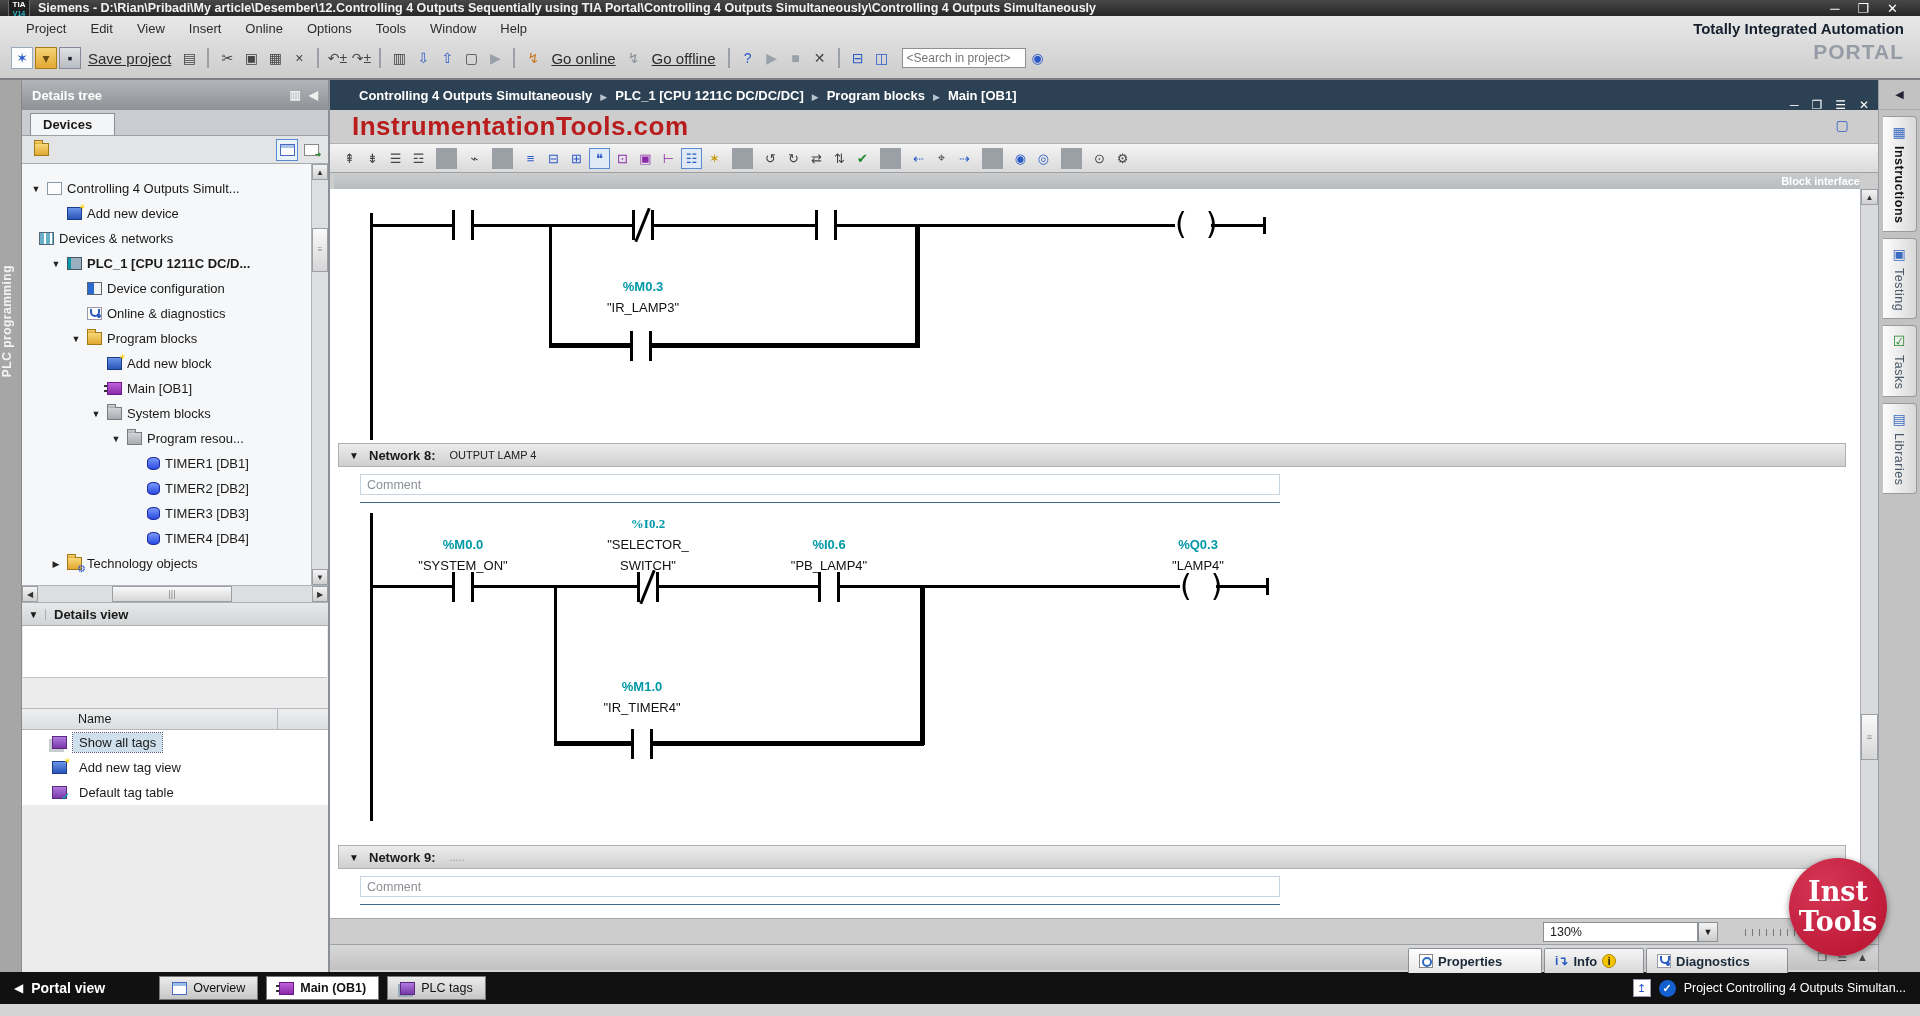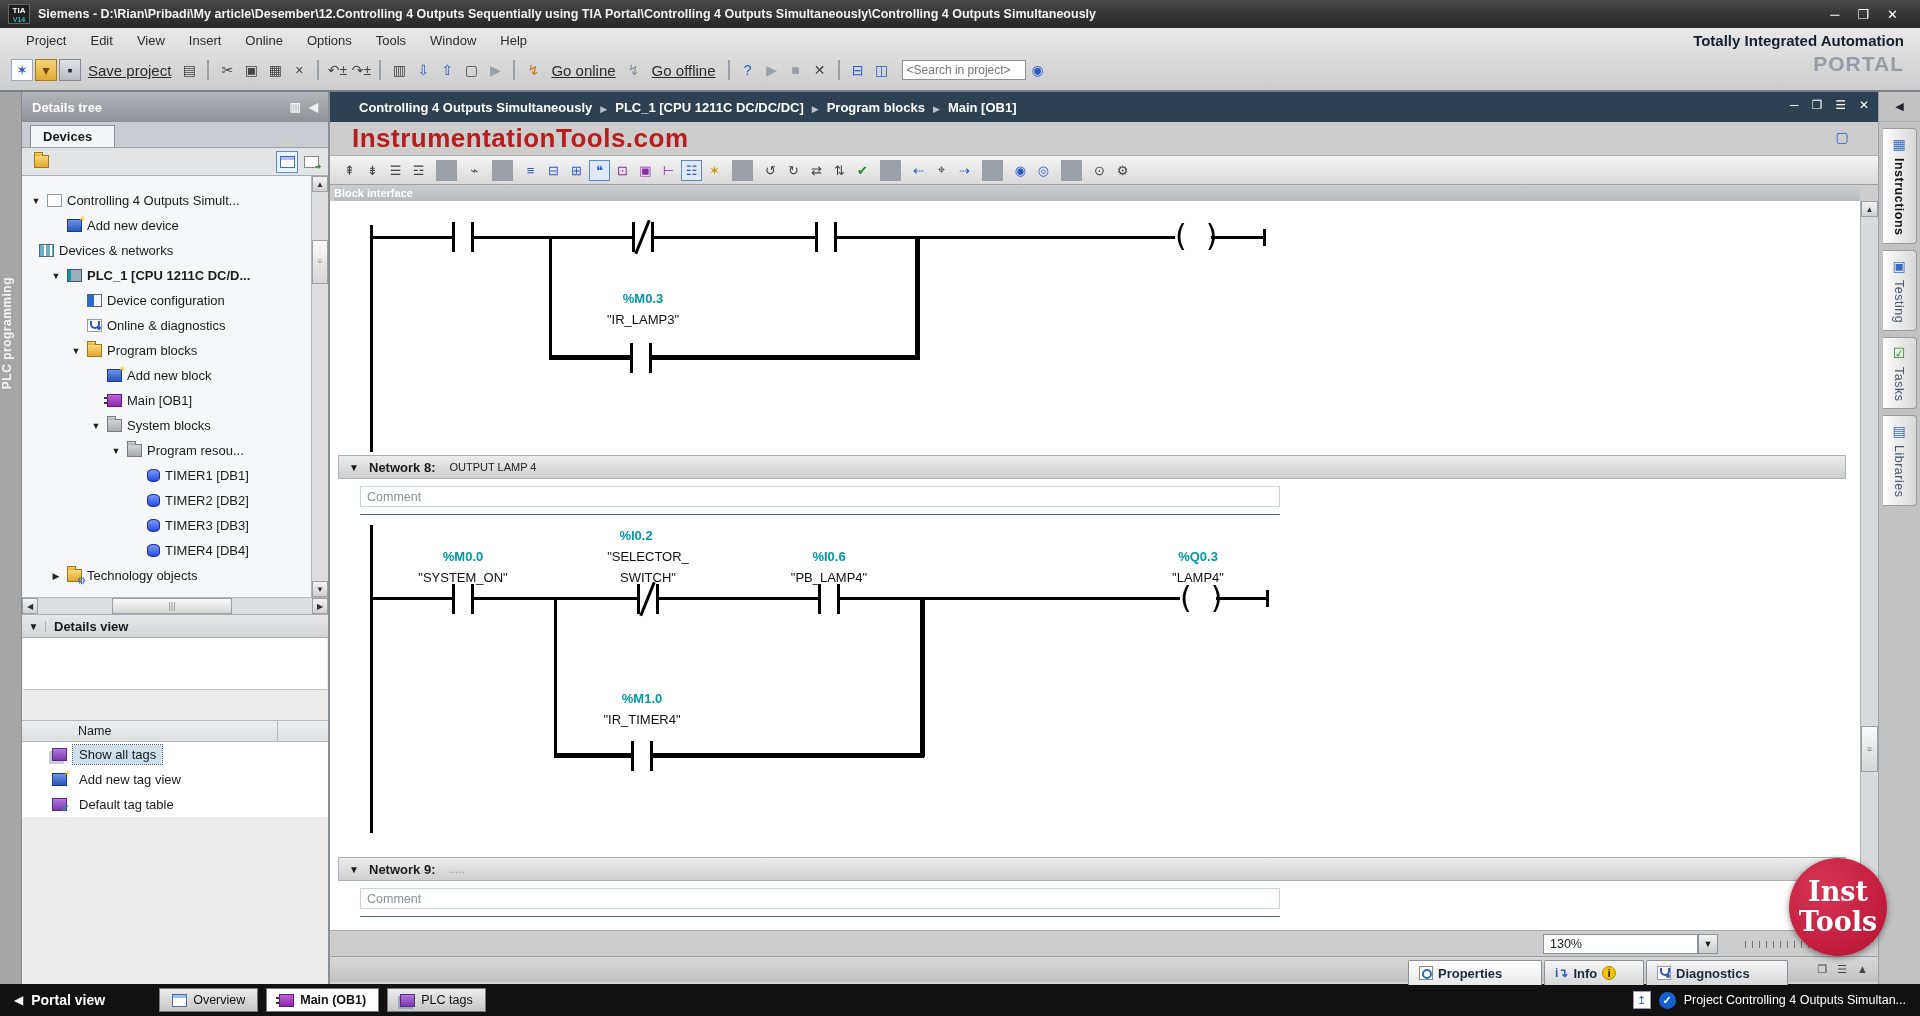--- a/index.html
+++ b/index.html
@@ -2,21 +2,21 @@
 <html><head>
 <meta charset="utf-8">
 <style>
   * { margin:0; padding:0; box-sizing:border-box; }
   html,body { background:#555; }
   body { font-family:"Liberation Sans", sans-serif; }
   .app { position:relative; width:1920px; height:1016px; background:#d4d4d4; overflow:hidden;
          font-size:13px; color:#1a1a1a; }
 
   
-  .titlebar { height:28px; background:linear-gradient(#484848,#262626); display:flex; align-items:center;
+  .titlebar { height:16px; background:linear-gradient(#484848,#262626); display:flex; align-items:center;
               padding:0 8px; color:#f2f2f2; }
   .tia-badge { width:22px; height:20px; background:#1f1f1f; border:1px solid #666; text-align:center;
                line-height:9px; flex:none; margin-right:8px; }
   .tia-badge .l1 { font-size:8px; font-weight:bold; color:#fff; display:block; margin-top:1px;}
   .tia-badge .l2 { font-size:7px; font-weight:bold; color:#2ab8c8; display:block;}
   .title-text { font-size:12.5px; font-weight:bold; white-space:nowrap; overflow:hidden; text-overflow:ellipsis; flex:1;}
   .win-controls { display:flex; gap:18px; font-size:13px; color:#fff; margin-right:14px; }
   .win-controls span { cursor:default; }
 
   
@@ -130,21 +130,21 @@
   .crumb:not(:last-of-type)::after { content:"▶"; color:#b8c4d0; font-size:9px; margin:0 8px; font-weight:normal; }
 
   .editor-body { position:relative; height:834px; background:#cdcdcd; overflow:hidden; }
   .watermark { position:absolute; left:22px; top:1px; font-size:26px; font-weight:600; color:#b91c1c; letter-spacing:.5px;}
   .lad-toolbar { position:absolute; left:0; right:0; top:33px; height:30px;
                  background:linear-gradient(#f4f4f4,#dadada); border-top:1px solid #b0b0b0; border-bottom:1px solid #a0a0a0;
                  display:flex; align-items:center; padding-left:8px; }
   .lad-toolbar .tbi { width:21px; height:21px; font-size:13px; }
   .lt-right { position:absolute; right:24px; top:4px; }
   .bi-bar { position:absolute; left:4px; right:18px; top:64px; height:24px; background:linear-gradient(#c8ccce,#aeb2b4);
-            color:#fff; font-size:11px; font-weight:bold; text-align:left; line-height:15px; }
+            color:#fff; font-size:11px; font-weight:bold; text-align:right; line-height:15px; }
   .bi-handle { position:absolute; top:80px; left:688px; display:flex; gap:2px; }
   .bi-handle span { width:24px; height:11px; background:linear-gradient(#f2f2f2,#d2d2d2); border:1px solid #9aa0a6;
                     font-size:7px; line-height:9px; text-align:center; color:#446; }
 
   .canvas { position:absolute; left:0; right:18px; top:79px; bottom:26px; background:#fff; }
 
   
   .wh { position:absolute; height:3px; background:#000; }
   .wv { position:absolute; width:3px; background:#000; }
   .wh.thick { height:5px; } .wv.thick { width:5px; }
@@ -669,21 +669,21 @@
 
         <div class="wv" style="left:40px; top:403px; height:308px;"></div>
         <div class="wh" style="left:40px; top:475px; width:898px;"></div>
         <div class="wv" style="left:936px; top:468px; height:17px;"></div>
         <div class="wv" style="left:224px; top:475px; height:158px;"></div>
         <div class="wh thick" style="left:224px; top:631px; width:370px;"></div>
         <div class="wv thick" style="left:590px; top:475px; height:160px;"></div>
 
         <div class="addr" style="left:133px; top:427px;">%M0.0</div>
         <div class="tagn" style="left:133px; top:448px;">"SYSTEM_ON"</div>
-        <div class="addr" style="left:306px; top:406px;">%I0.2</div>
+        <div class="addr" style="left:318px; top:406px;font-family:Liberation Serif, serif;">%I0.2</div>
         <div class="tagn" style="left:318px; top:427px;">"SELECTOR_</div>
         <div class="tagn" style="left:318px; top:448px;">SWITCH"</div>
         <div class="addr" style="left:499px; top:427px;">%I0.6</div>
         <div class="tagn" style="left:499px; top:448px;">"PB_LAMP4"</div>
         <div class="addr" style="left:868px; top:427px;">%Q0.3</div>
         <div class="tagn" style="left:868px; top:448px;">"LAMP4"</div>
 
         <div class="kontakt" style="left:122px; top:462px;"></div>
         <div class="kontakt" style="left:307px; top:462px;">
             <span class="slash"></span>

